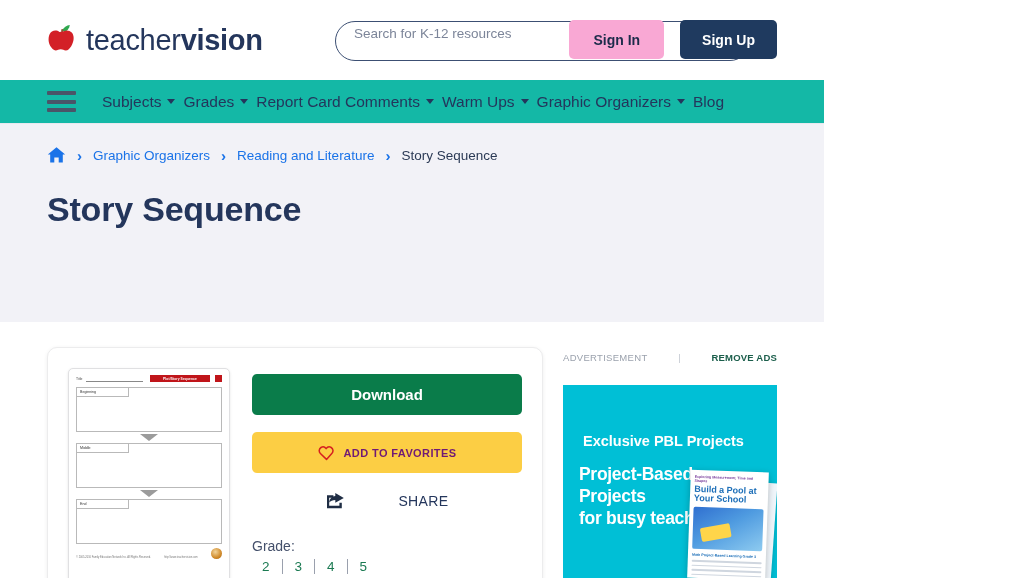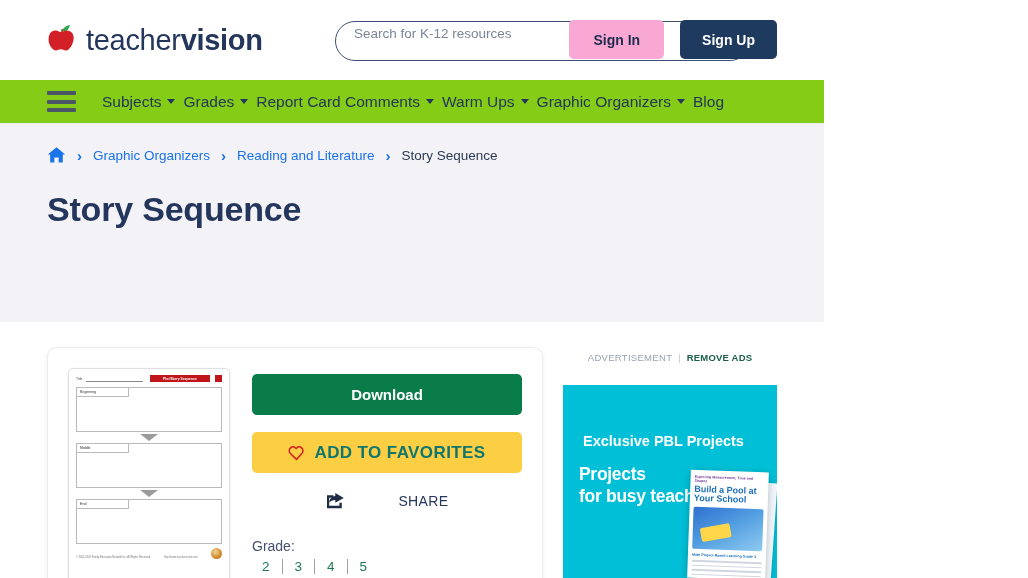--- a/index.html
+++ b/index.html
@@ -62,21 +62,21 @@
   }
   .btn-signin { background: #f9a8d4; color: #1c2b4a; }
   .btn-signup { background: #1f3a5f; color: #ffffff; padding: 0 22px; }
 
   
   .nav {
     height: 44px;
     display: flex; align-items: center;
     padding: 0 47px;
     gap: 8px;
-    background: #84cc16;
+    background: #14b8a6;
     border-bottom: 1px solid #e8e8ef;
   }
   .hamburger { width: 29px; height: 21px; display:flex; flex-direction:column; justify-content:space-between; cursor:pointer; margin-right: 18px; }
   .hamburger span { display:block; height:4px; background:#4a5568; border-radius:1px; }
   .nav-item {
     font-size: 15.5px; color: #24365c; cursor: pointer;
     display: flex; align-items: center; gap: 6px;
     white-space: nowrap;
   }
   .caret {
@@ -170,23 +170,23 @@
   .actions { flex: 1; padding-top: 6px; }
   .btn-download {
     width: 100%; height: 41px;
     background: #0a7c4a; color: #fff;
     border: none; border-radius: 5px;
     font-size: 15px; font-weight: 700; cursor: pointer;
     font-family: "Liberation Sans", sans-serif;
   }
   .btn-fav {
     width: 100%; height: 41px; margin-top: 17px;
-    background: #fcce44; color: #0f766e;
+    background: #fcce44; color: #701a75;
     border: none; border-radius: 5px;
-    font-size: 17px; font-weight: 700; cursor: pointer;
+    font-size: 11px; font-weight: 700; cursor: pointer;
     letter-spacing: .4px;
     display: flex; align-items: center; justify-content: center; gap: 9px;
     font-family: "Liberation Sans", sans-serif;
   }
   .heart-icon { width: 17px; height: 16px; }
   .share-row {
     margin-top: 18px;
     display: flex; align-items: center; justify-content: center; gap: 9px;
     cursor: pointer;
   }
@@ -199,21 +199,21 @@
   .grade-link {
     color: #1b7a52; cursor: pointer; padding: 0 12px;
     border-right: 1px solid #9aa0ad; line-height: 15px;
   }
   .grade-link:first-child { padding-left: 10px; }
   .grade-link:last-child { border-right: none; }
 
   
   .ad-col { width: 214px; flex: none; padding-top: 5px; }
   .ad-header {
-    display: flex; justify-content: center; align-items: center;
+    display: flex; justify-content: space-between; align-items: center;
     gap: 6px; font-size: 9.5px; margin-bottom: 22px;
   }
   .ad-label { color: #9ba2ad; letter-spacing: .3px; }
   .ad-pipe { color: #c3c8d0; }
   .ad-remove { color: #1b5e4b; font-weight: 700; cursor: pointer; letter-spacing:.2px; }
   .ad-box {
     position: relative;
     width: 214px; height: 245px;
     background: #00bfd6;
     overflow: hidden;
@@ -409,20 +409,21 @@
 
     <div class="ad-col">
       <div class="ad-header">
         <span class="ad-label">ADVERTISEMENT</span>
         <span class="ad-pipe">|</span>
         <span class="ad-remove">REMOVE ADS</span>
       </div>
       <div class="ad-box">
         <div class="ad-h1">Exclusive PBL Projects</div>
         <div class="ad-h2">
+          <div>Project-Based</div>
           <div>Projects</div>
           <div>for busy teachers</div>
         </div>
         <div class="ad-book2"></div>
         <div class="ad-book">
           <div class="bk-kicker">Exploring Measurement, Time and Shapes</div>
           <div class="bk-title">Build a Pool at Your School</div>
           <div class="bk-art"></div>
           <div class="bk-sub">Math Project-Based Learning Grade 3</div>
           <div class="bk-line"></div>

